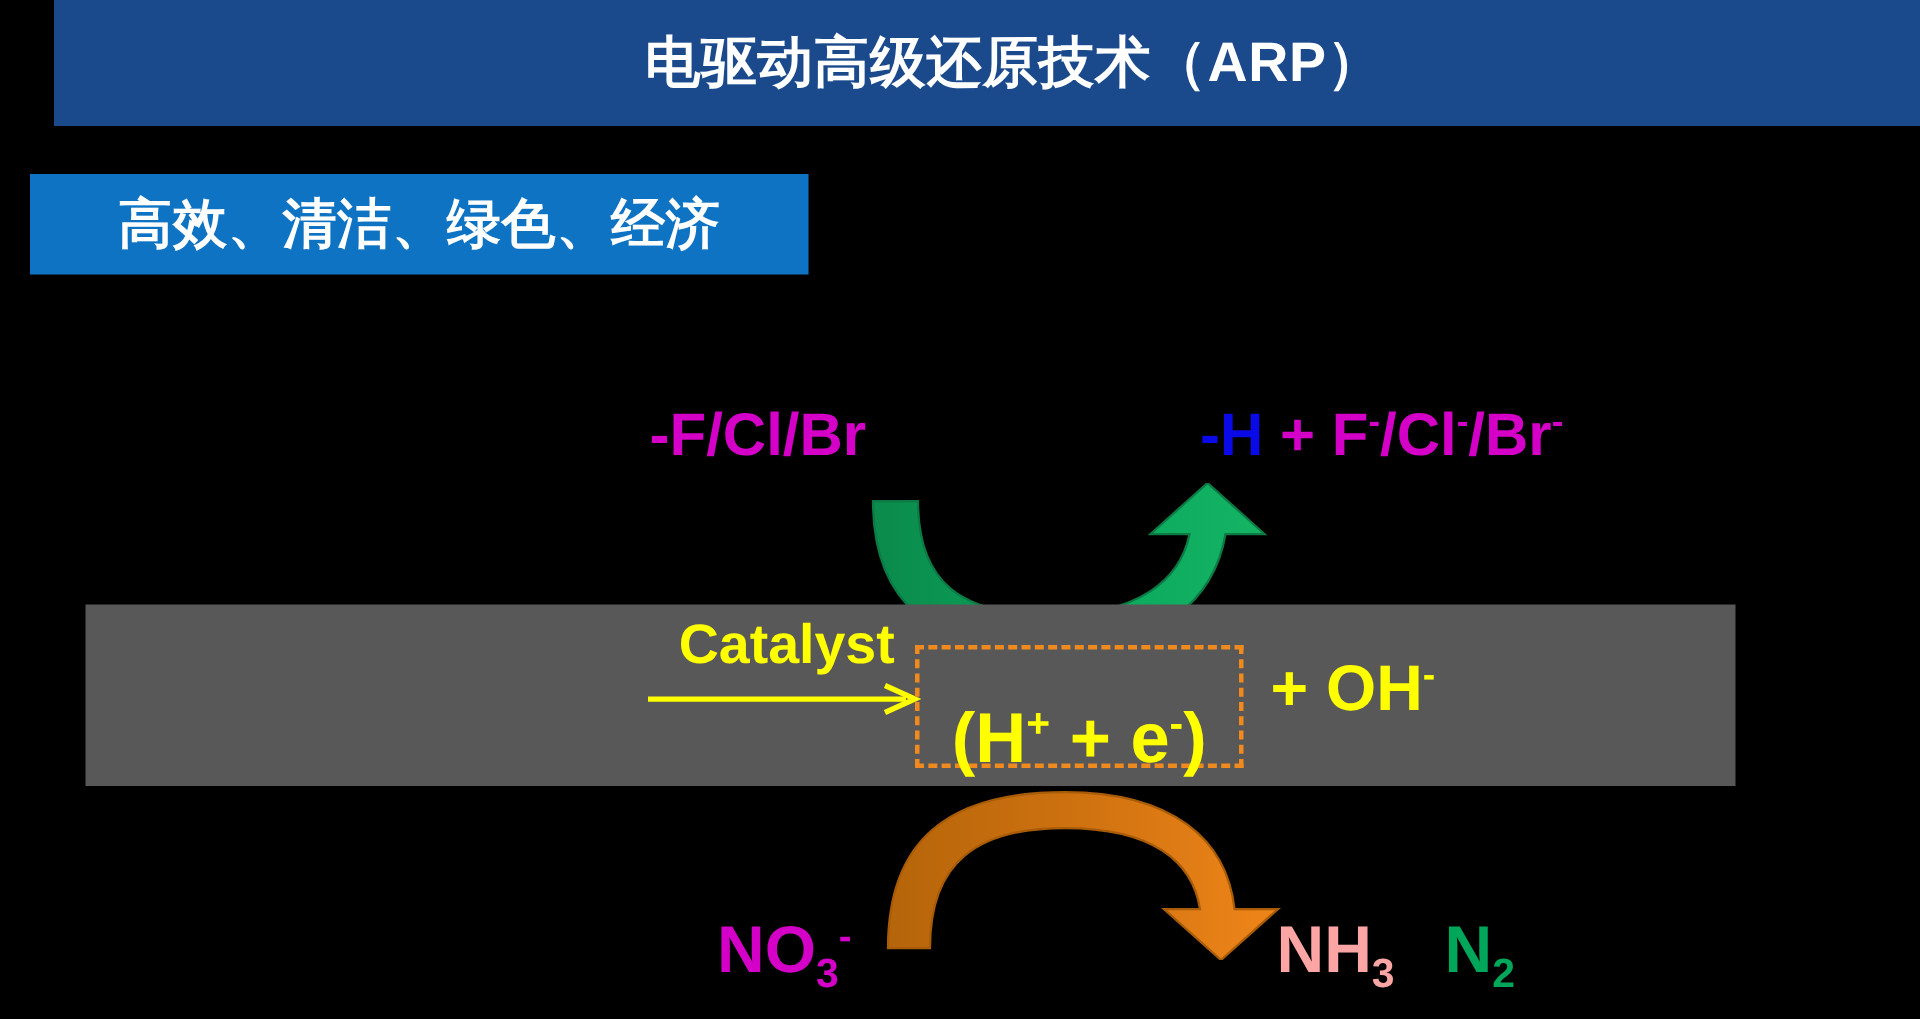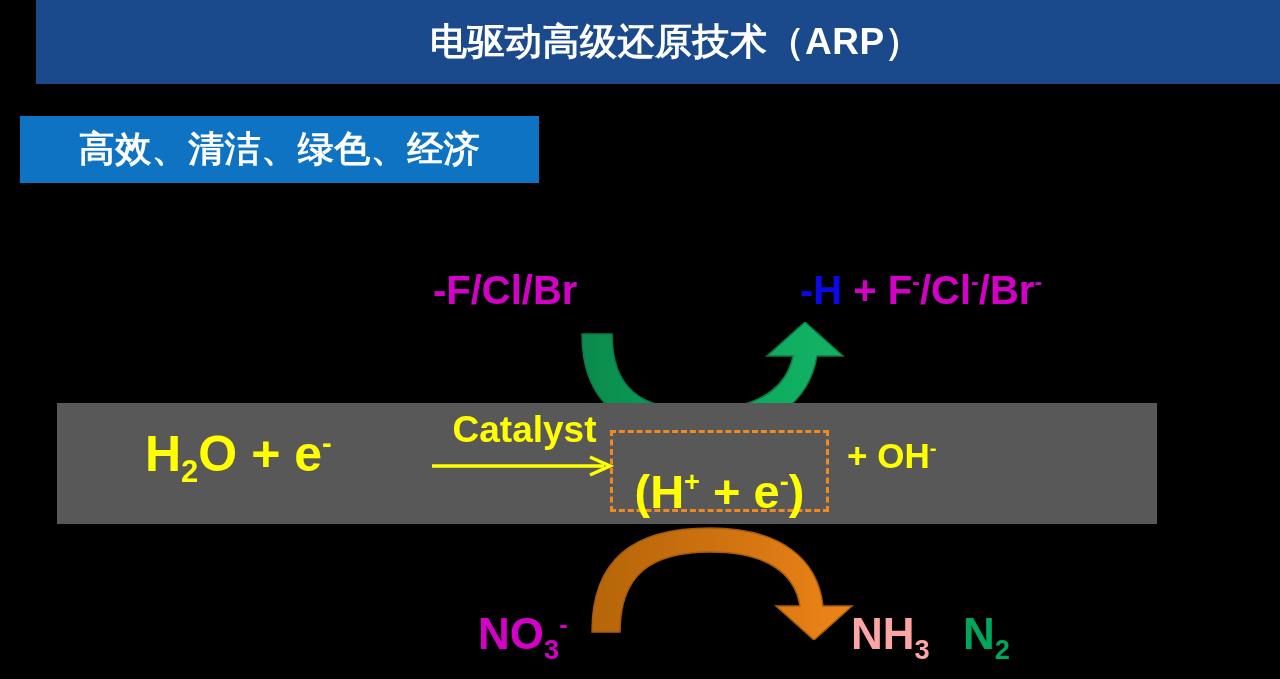--- a/index.html
+++ b/index.html
@@ -138,21 +138,21 @@
     font-size: 47px;
     font-weight: bold;
     white-space: nowrap;
     line-height: 1;
     margin-top: 40px;
   }
   #eq-right {
     position: absolute;
     left: 790px; top: 35px;
     color: #ffff00;
-    font-size: 35px;
+    font-size: 43px;
     font-weight: bold;
     white-space: nowrap;
     line-height: 1;
   }
 
   
   #orange-arrow {
     position: absolute;
     left: 570px; top: 522px;
     width: 300px; height: 118px;
@@ -213,23 +213,20 @@
              L 207 30
              L 233 30
              C 227 60, 200 84, 140 84
              C 80 84, 52 62, 52 8
              Z" fill="url(#greenGrad)" stroke="#0b7a45" stroke-width="1.5" transform="translate(0, 4)"></path>
   </svg>
 </div>
 
 <div id="equation-panel">
 
-  <div id="eq-left">
-    <span>H</span><span class="sub">2</span><span>O  + e</span><span class="sup">-</span>
-  </div>
 
   <div id="catalyst-group">
     <div id="catalyst-label">Catalyst</div>
     <div id="catalyst-arrow">
       <svg width="190" height="22" viewBox="0 0 190 22" xmlns="http://www.w3.org/2000/svg">
         <line x1="2" y1="11" x2="174" y2="11" stroke="#ffff00" stroke-width="3.5"></line>
         <polyline points="160,2 180,11 160,20" fill="none" stroke="#ffff00" stroke-width="3.5"></polyline>
       </svg>
     </div>
   </div>

